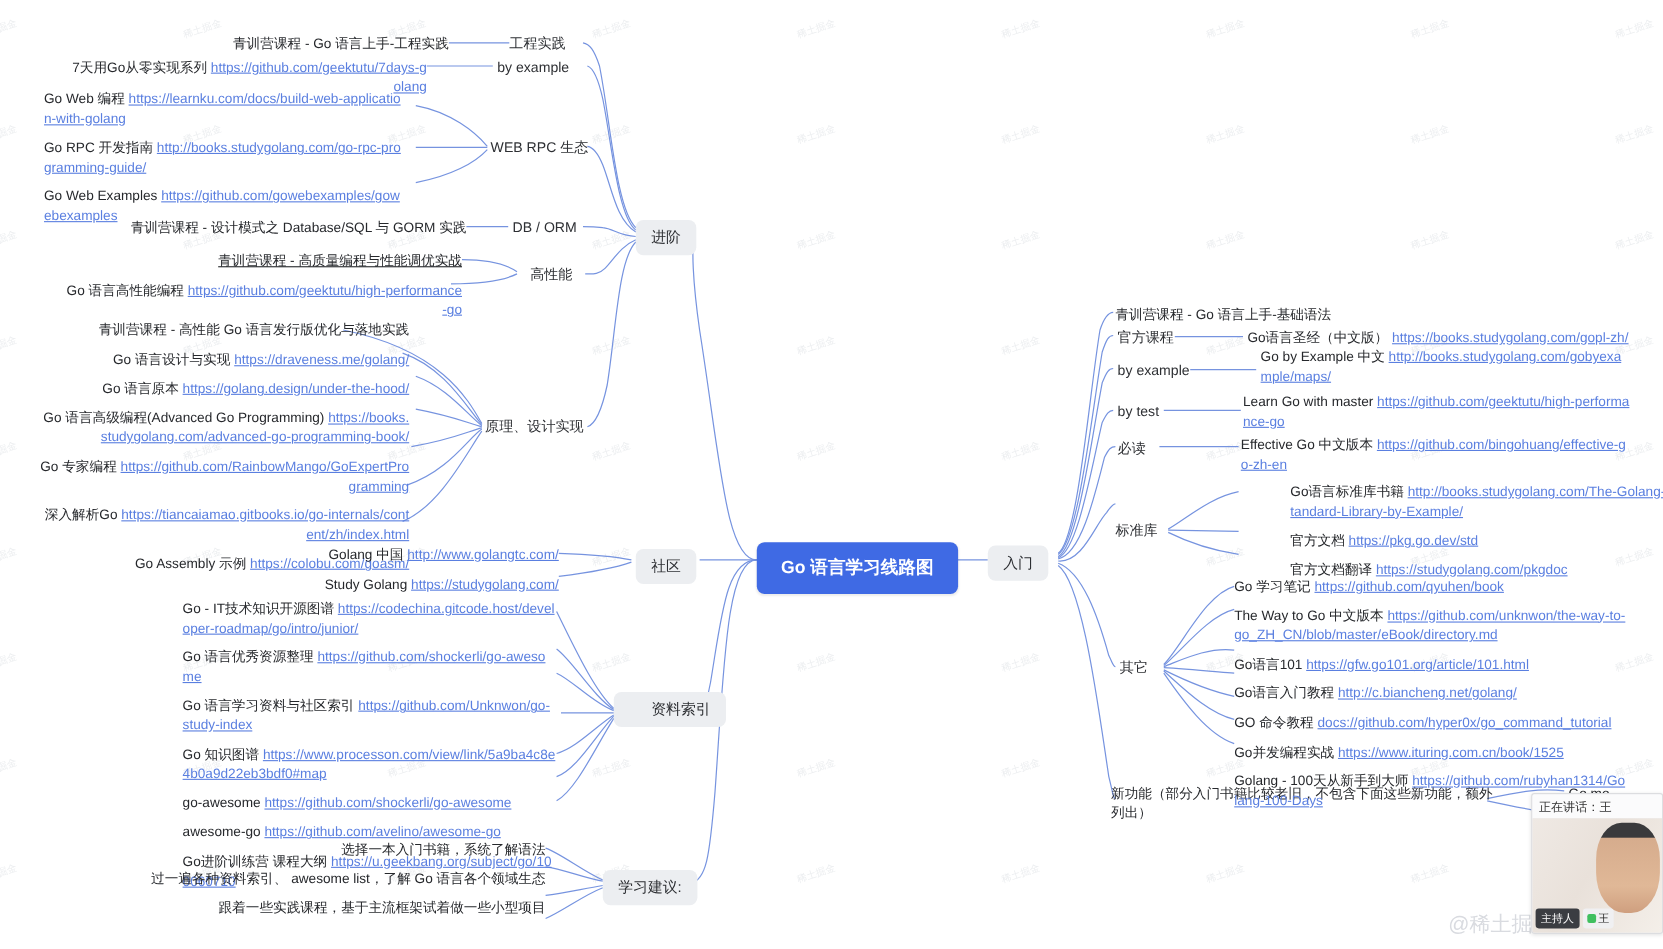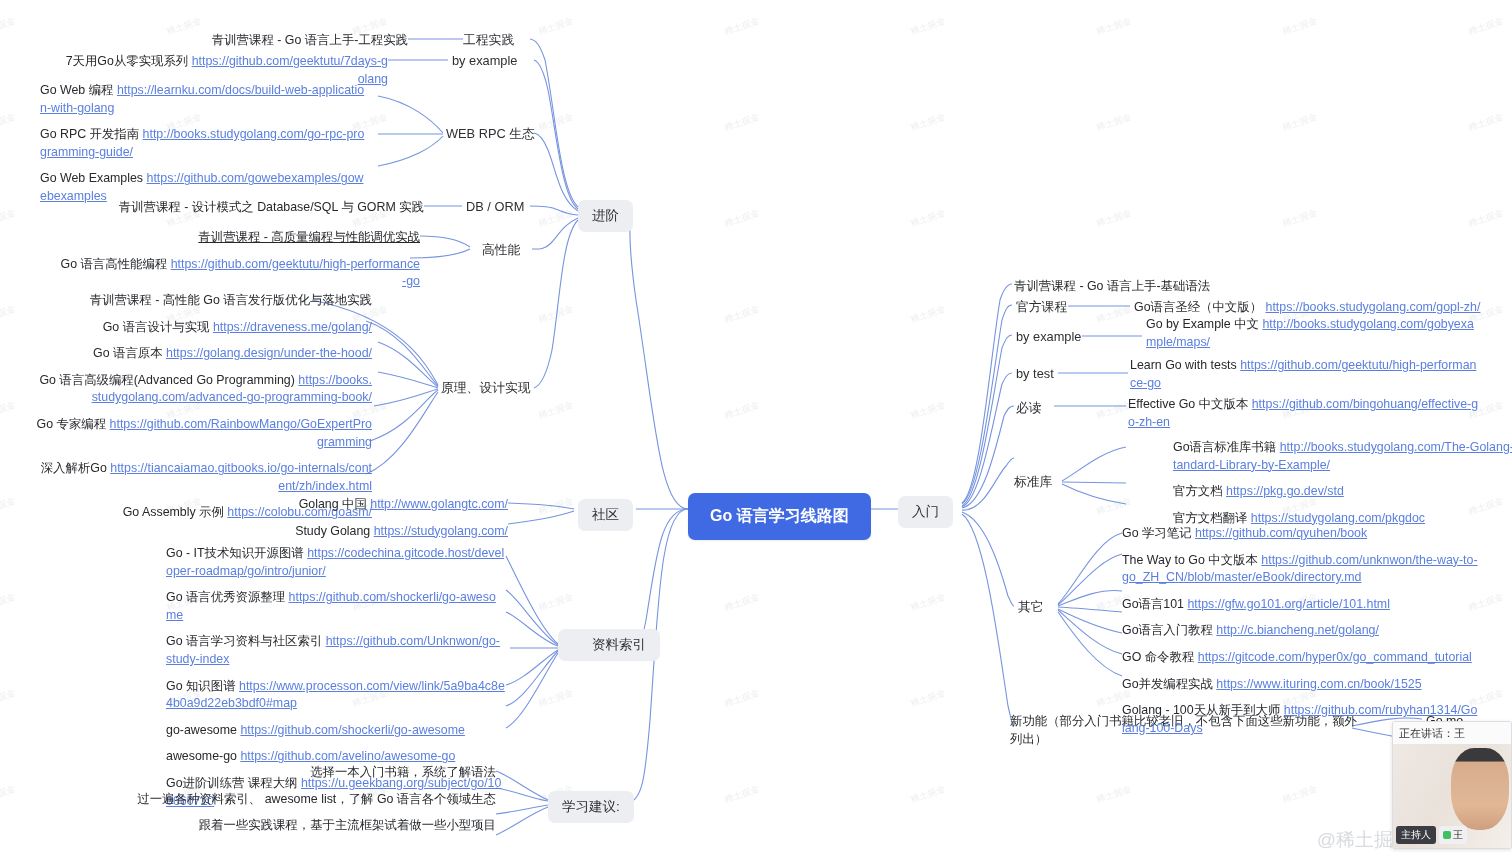--- a/index.html
+++ b/index.html
@@ -319,36 +319,36 @@
   <div class="leaf l" style="left:1014px;top:278px;width:400px;">
       <div style="margin-bottom: 9px;"><span>青训营课程 - Go 语言上手-基础语法</span></div>
     </div>
   <div class="leaf l" style="left:1134px;top:299px;width:360px;">
       <div style="margin-bottom: 9px;"><span>Go语言圣经（中文版） </span><span class="lk">https://books.studygolang.com/gopl-zh/</span></div>
     </div>
   <div class="leaf l" style="left:1146px;top:316px;width:338px;">
       <div style="margin-bottom: 9px;"><span>Go by Example 中文 </span><span class="lk">http://books.studygolang.com/gobyexample/maps/</span></div>
     </div>
   <div class="leaf l" style="left:1130px;top:357px;width:352px;">
-      <div style="margin-bottom: 9px;"><span>Learn Go with tests </span><span class="lk">https://github.com/geektutu/high-performance-go</span></div>
+      <div style="margin-bottom: 9px;"><span>Learn Go with master </span><span class="lk">https://github.com/geektutu/high-performance-go</span></div>
     </div>
   <div class="leaf l" style="left:1128px;top:396px;width:354px;">
       <div style="margin-bottom: 9px;"><span>Effective Go 中文版本 </span><span class="lk">https://github.com/bingohuang/effective-go-zh-en</span></div>
     </div>
   <div class="leaf l" style="left:1173px;top:439px;width:352px;">
       <div style="margin-bottom: 9px;"><span>Go语言标准库书籍 </span><span class="lk">http://books.studygolang.com/The-Golang-Standard-Library-by-Example/</span></div>
       <div style="margin-bottom: 9px;"><span>官方文档 </span><span class="lk">https://pkg.go.dev/std</span></div>
       <div style="margin-bottom: 9px;"><span>官方文档翻译 </span><span class="lk">https://studygolang.com/pkgdoc</span></div>
     </div>
   <div class="leaf l" style="left:1122px;top:525px;width:356px;">
       <div style="margin-bottom: 9px;"><span>Go 学习笔记 </span><span class="lk">https://github.com/qyuhen/book</span></div>
       <div style="margin-bottom: 9px;"><span>The Way to Go 中文版本 </span><span class="lk">https://github.com/unknwon/the-way-to-go_ZH_CN/blob/master/eBook/directory.md</span></div>
       <div style="margin-bottom: 9px;"><span>Go语言101 </span><span class="lk">https://gfw.go101.org/article/101.html</span></div>
       <div style="margin-bottom: 9px;"><span>Go语言入门教程 </span><span class="lk">http://c.biancheng.net/golang/</span></div>
-      <div style="margin-bottom: 9px;"><span>GO 命令教程 </span><span class="lk">https://gitcode.com/hyper0x/go_command_tutorial</span></div>
+      <div style="margin-bottom: 9px;"><span>GO 命令教程 </span><span class="lk">docs://github.com/hyper0x/go_command_tutorial</span></div>
       <div style="margin-bottom: 9px;"><span>Go并发编程实战 </span><span class="lk">https://www.ituring.com.cn/book/1525</span></div>
       <div style="margin-bottom: 9px;"><span>Golang - 100天从新手到大师 </span><span class="lk">https://github.com/rubyhan1314/Golang-100-Days</span></div>
     </div>
   <div class="leaf l" style="left:1426px;top:713px;width:90px;">
       <div style="margin-bottom: 9px;"><span>Go mo</span></div>
       <div style="margin-bottom: 9px;"><span>泛型</span></div>
     </div>
 
   <div class="bigwm">@稀土掘金技术社区</div>
 

